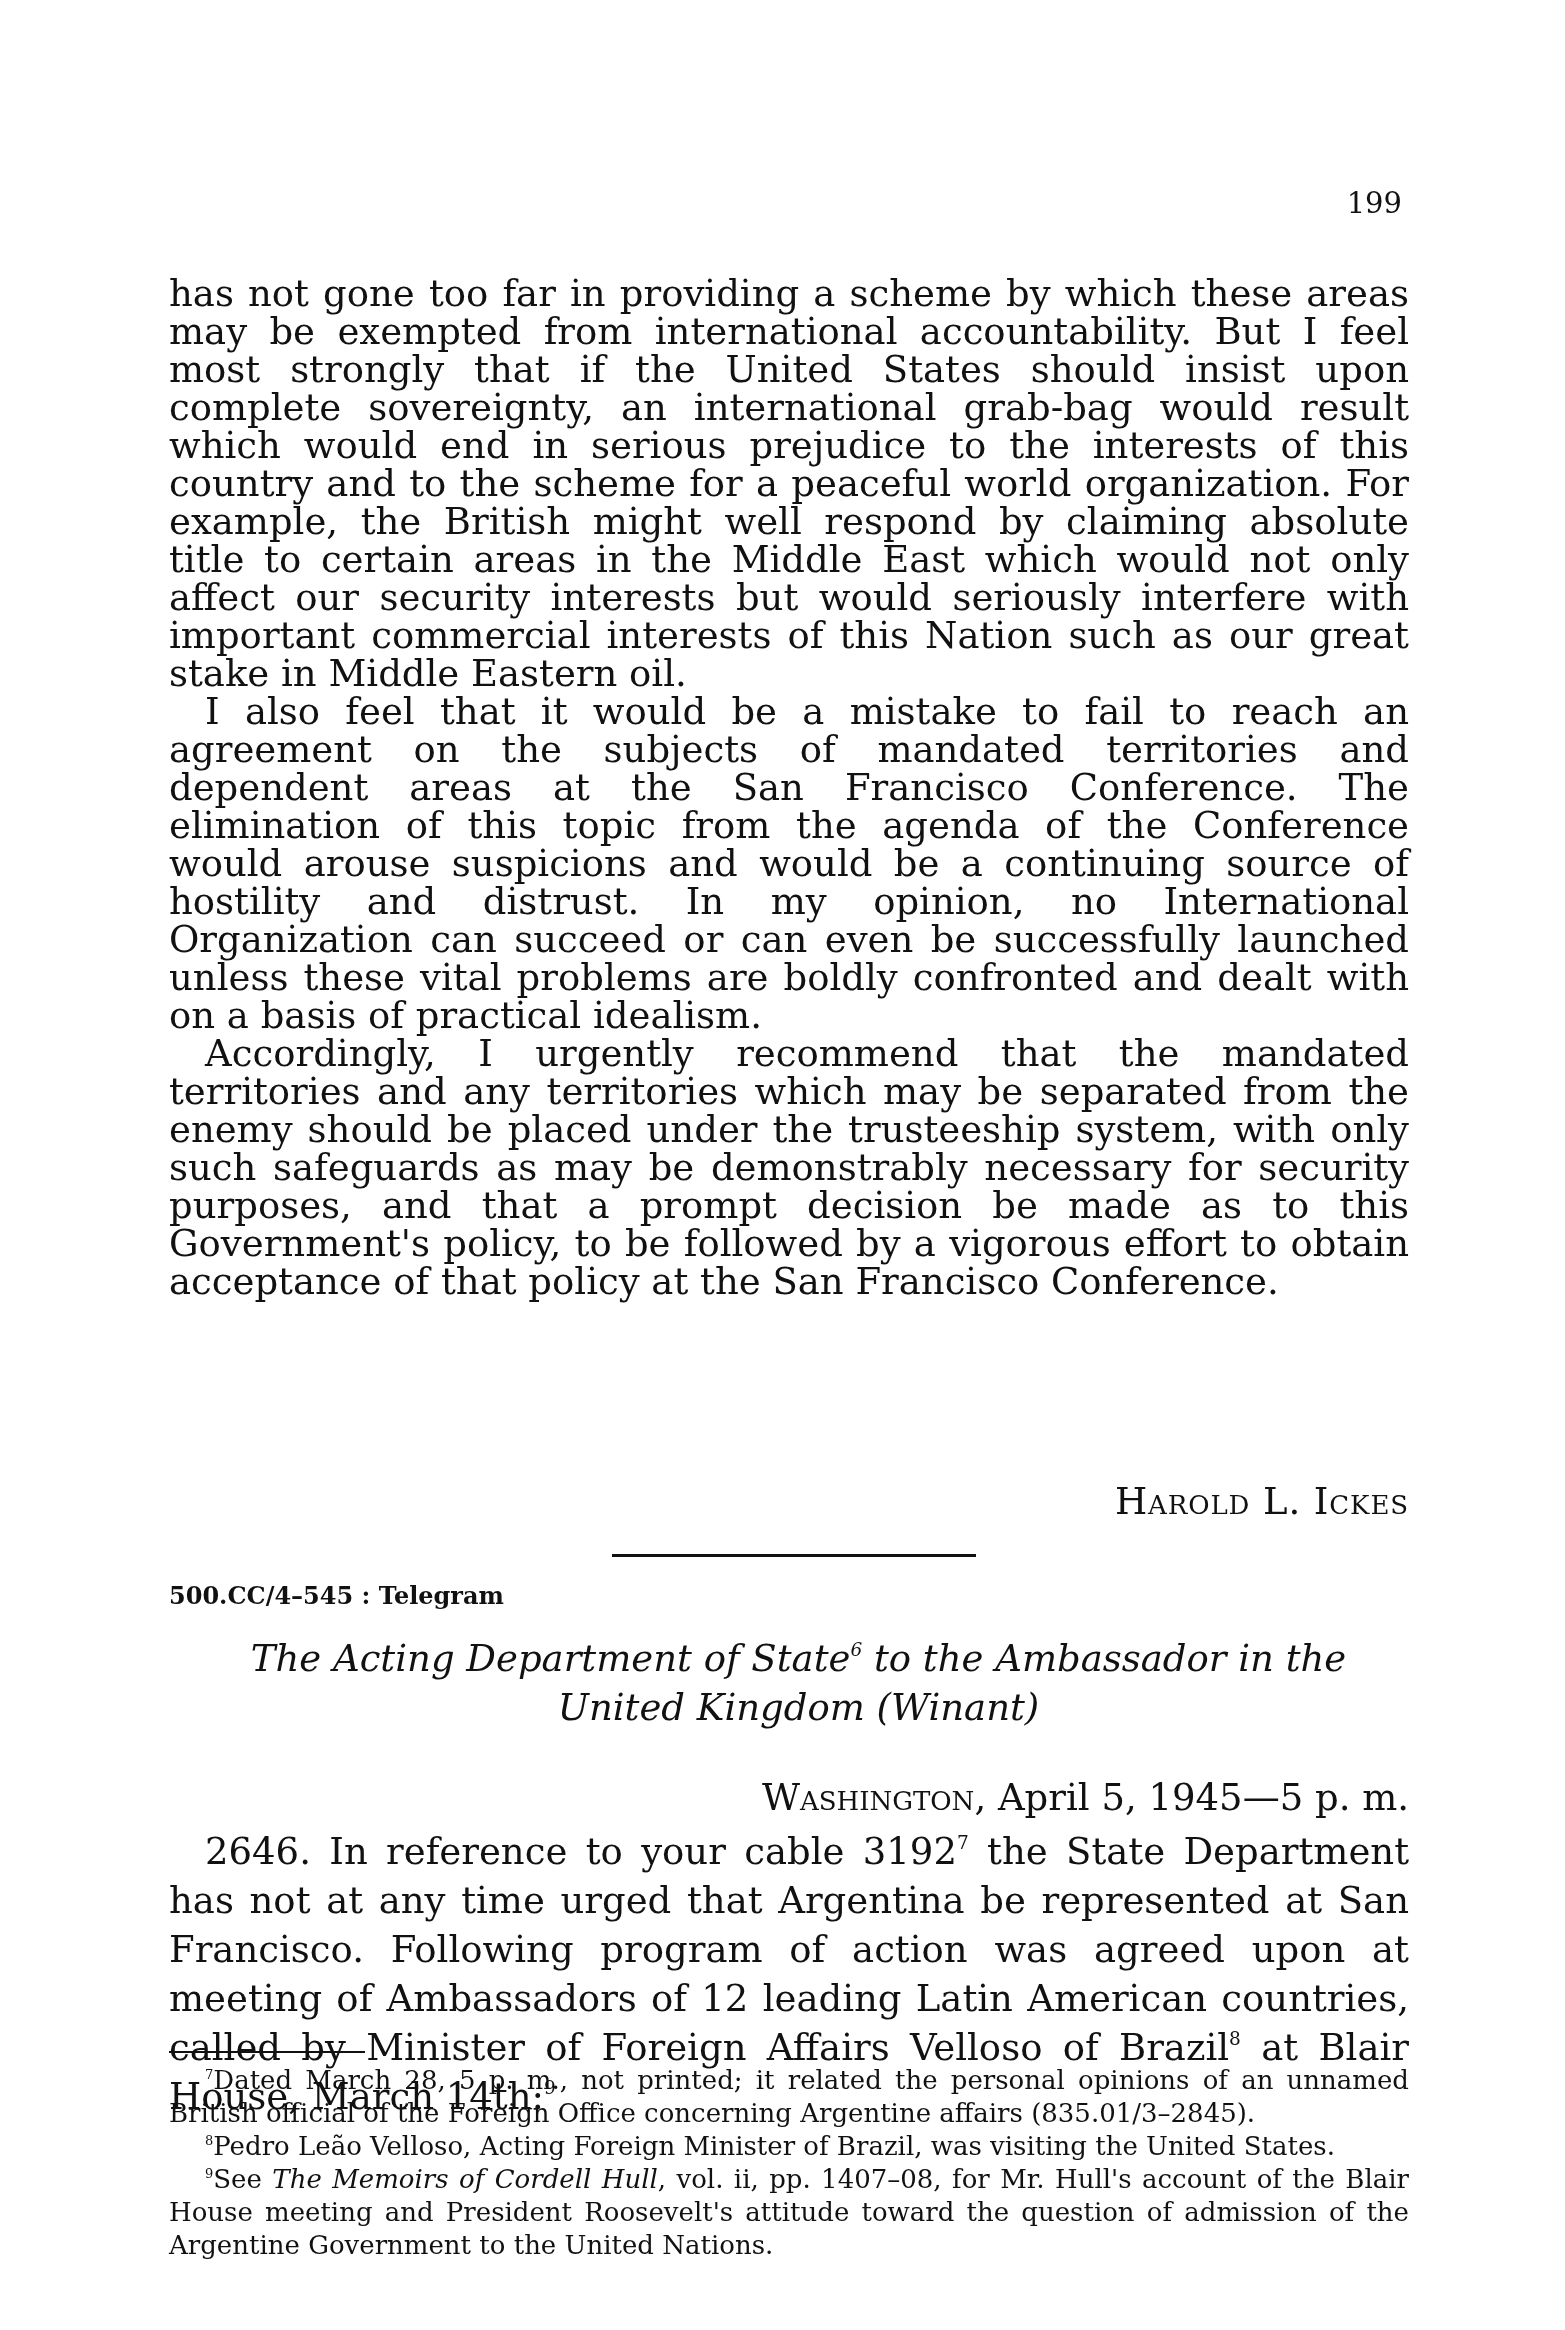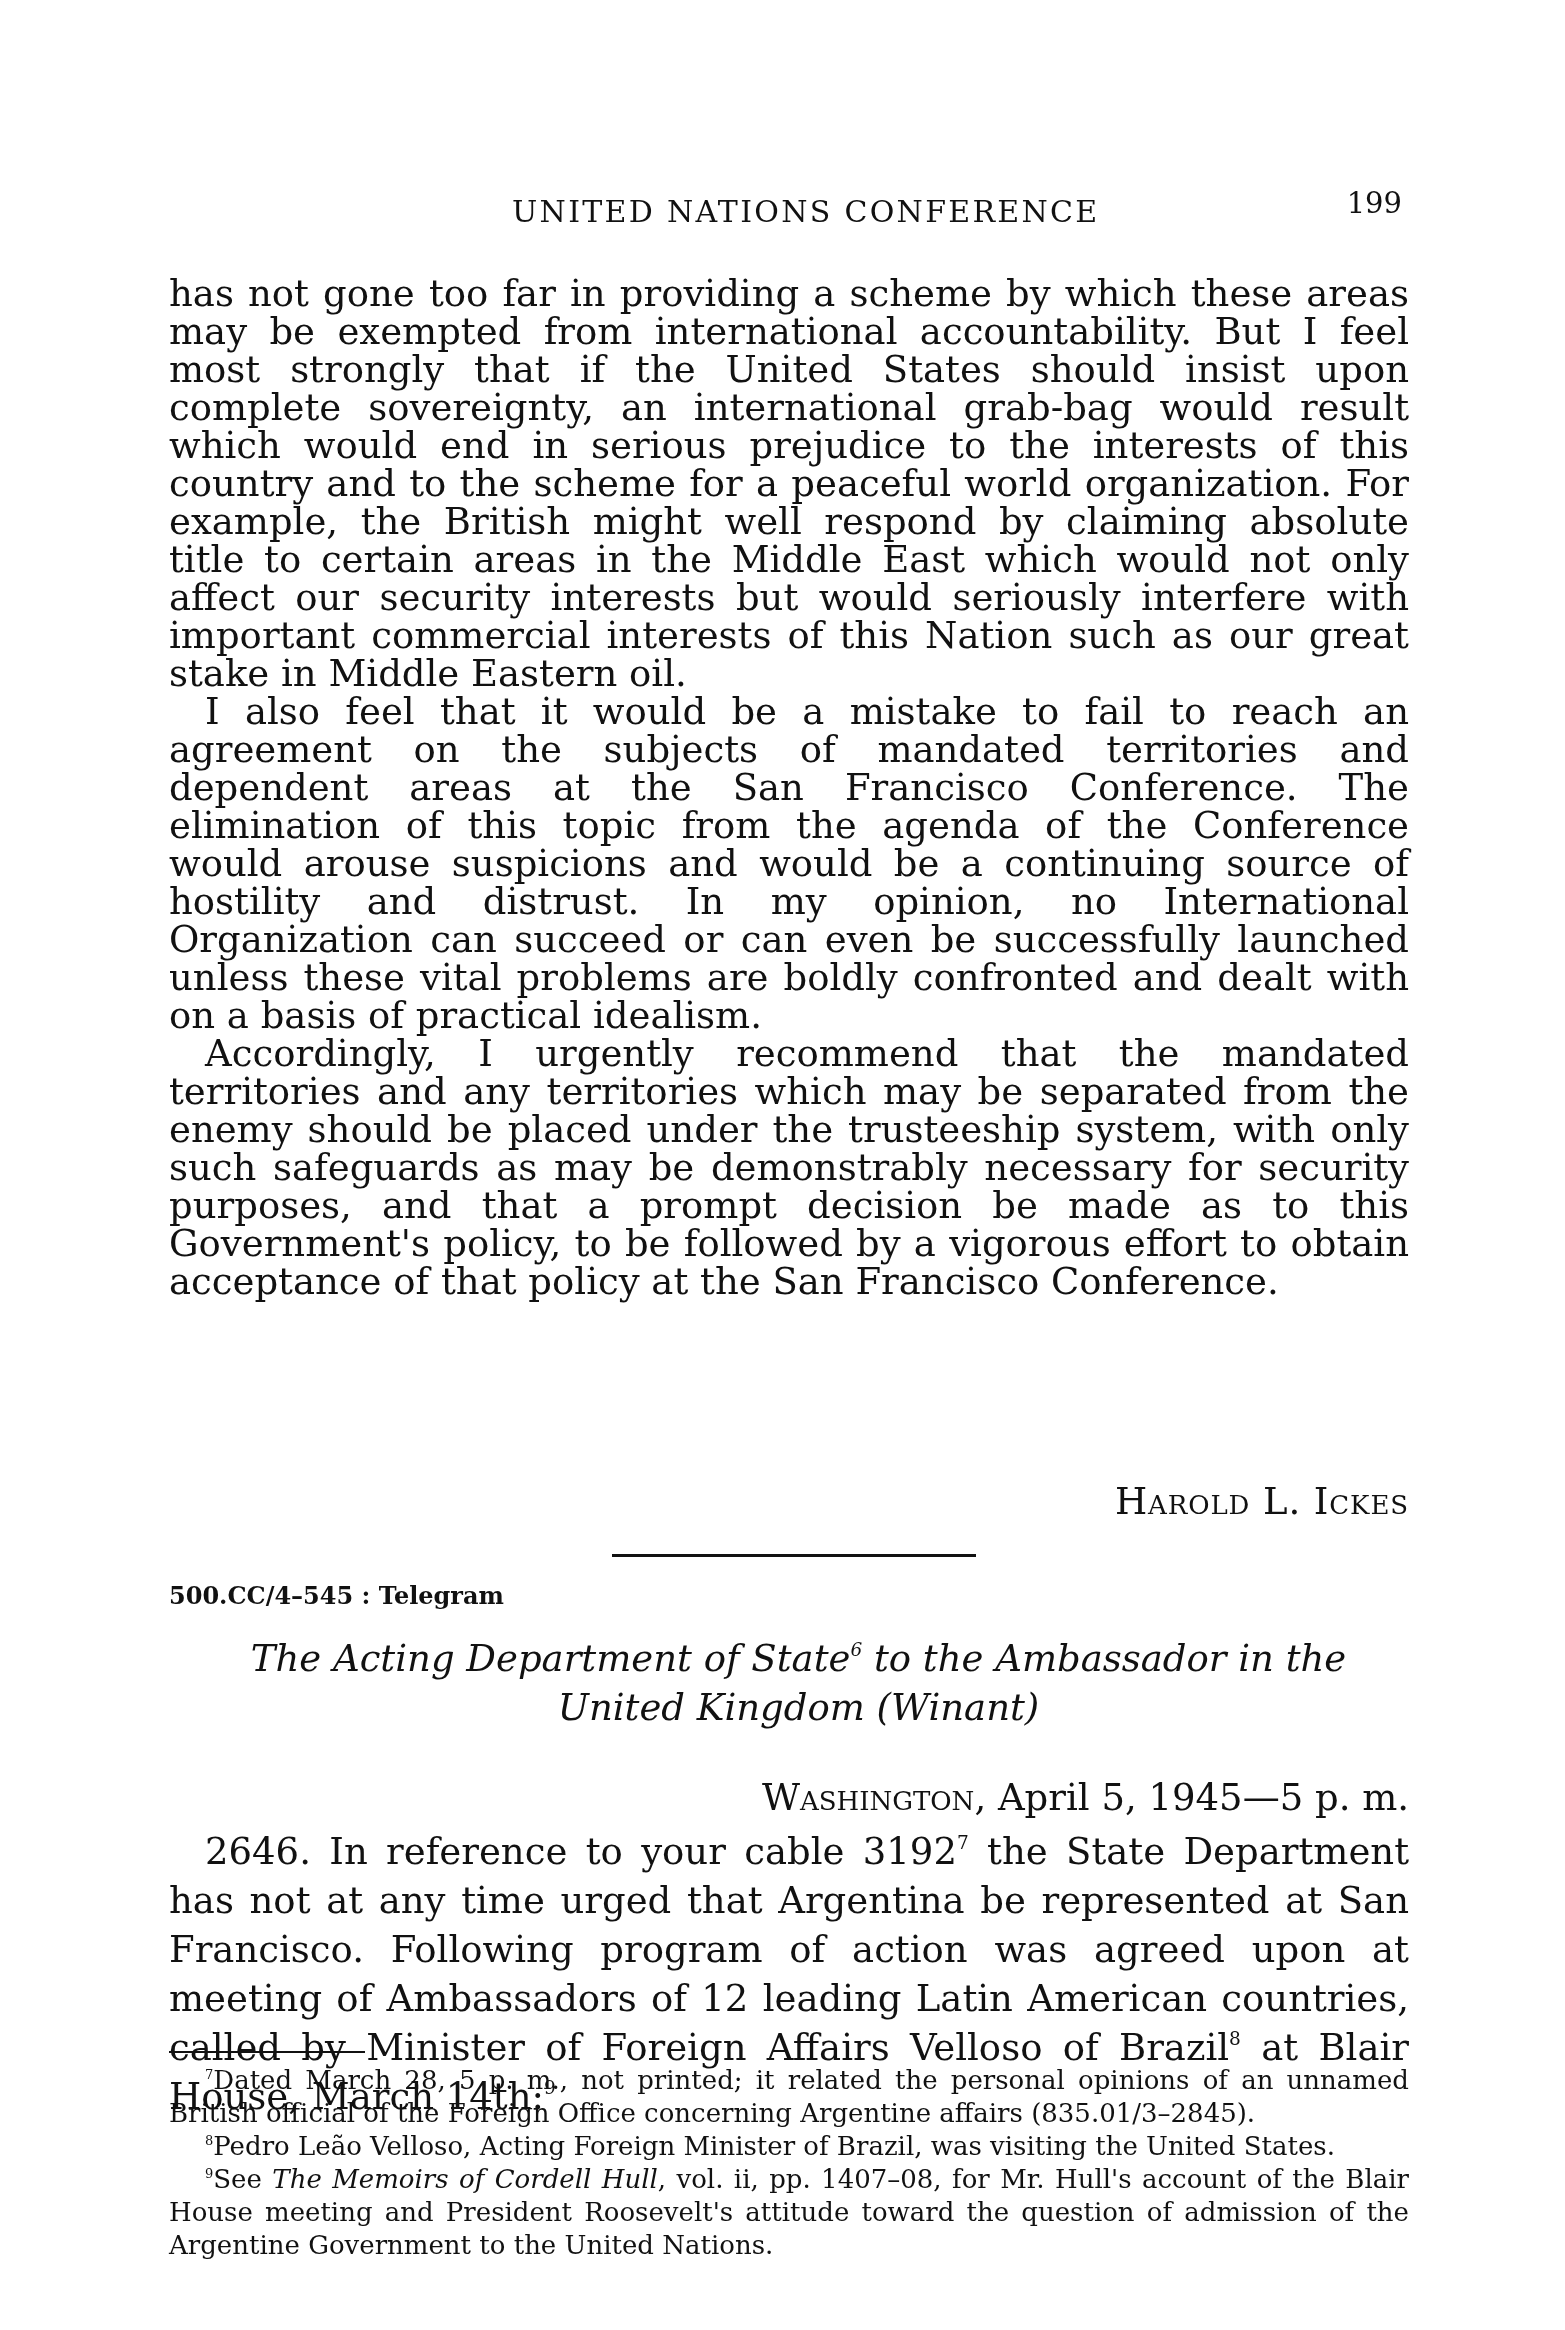--- a/index.html
+++ b/index.html
@@ -26,21 +26,20 @@
   .fn-rule { position:absolute; top:2051px; left:0; width:196px; height:2.3px; background:#111; }
   .footnotes { position:absolute; top:2064px; left:0; width:1240px; font-size:26px; line-height:33px; text-align:justify; }
   .footnotes p { margin:0; text-indent:36px; }
 </style>
 </head>
 <body>
 
 <div class="page">
 
   <div class="running-head">
-    <span class="running-title">UNITED NATIONS CONFERENCE</span>
     <span class="page-number">199</span>
   </div>
 
   <div class="body-text">
     <p class="cont">has not gone too far in providing a scheme by which these areas may be exempted from international accountability. But I feel most strongly that if the United States should insist upon complete sovereignty, an international grab-bag would result which would end in serious prejudice to the interests of this country and to the scheme for a peaceful world organization. For example, the British might well respond by claiming absolute title to certain areas in the Middle East which would not only affect our security interests but would seriously interfere with important commercial interests of this Nation such as our great stake in Middle Eastern oil.</p>
     <p>I also feel that it would be a mistake to fail to reach an agreement on the subjects of mandated territories and dependent areas at the San Francisco Conference. The elimination of this topic from the agenda of the Conference would arouse suspicions and would be a continuing source of hostility and distrust. In my opinion, no International Organization can succeed or can even be successfully launched unless these vital problems are boldly confronted and dealt with on a basis of practical idealism.</p>
     <p>Accordingly, I urgently recommend that the mandated territories and any territories which may be separated from the enemy should be placed under the trusteeship system, with only such safeguards as may be demonstrably necessary for security purposes, and that a prompt decision be made as to this Government's policy, to be followed by a vigorous effort to obtain acceptance of that policy at the San Francisco Conference.</p>
   </div>
 
   <div class="signature">Harold L. Ickes</div>

